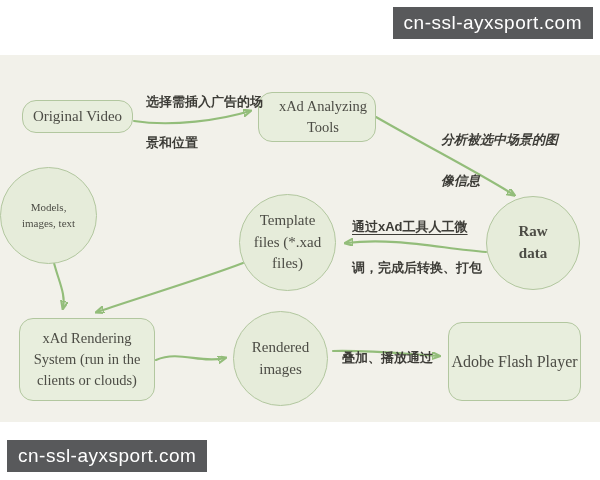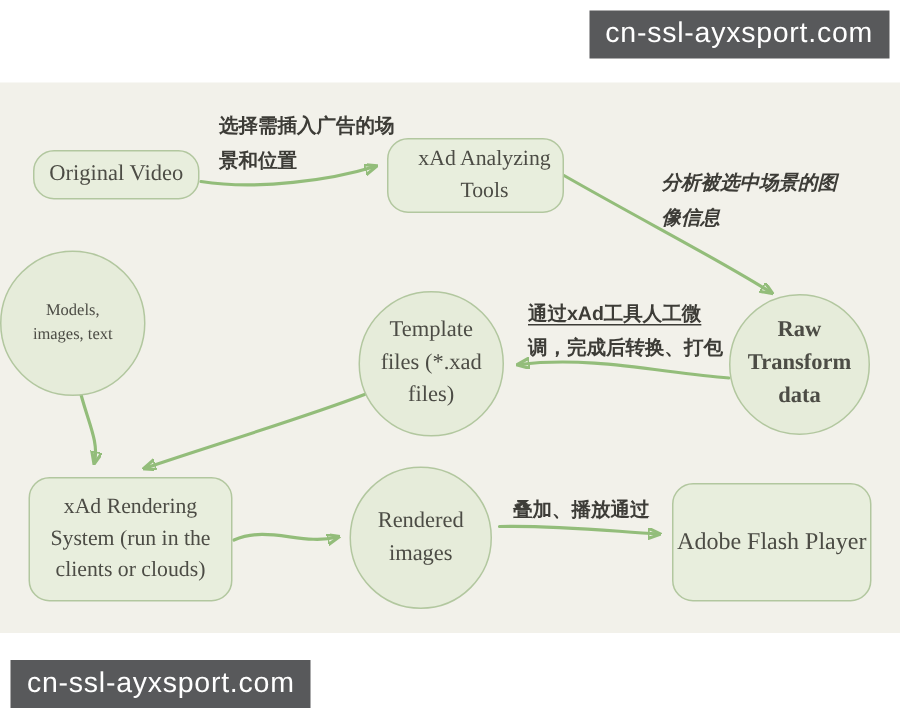--- a/index.html
+++ b/index.html
@@ -38,21 +38,21 @@
   .n-adobe-flash-player{left:448px;top:322px;width:133px;height:79px;font-size:16px;}
 
   
   .ann{position:absolute;color:#3d3c37;font-size:13px;font-weight:bold;
        line-height:23px;white-space:nowrap;font-family:"Liberation Sans",sans-serif;}
   .a-select-scene{left:146px;top:72px;}
   .a-analyze-image-info{left:441px;top:110px;font-style:italic;}
   .a-manual-finetune{left:352px;top:197px;}
   .a-overlay-playback{left:342px;top:328px;}
   .ann .u{text-decoration:underline;text-underline-offset:3px;}
-  .ann span{display:block;}
+  .ann span{display:block;margin-top:18px;}
 </style>
 </head>
 <body>
 
 <div class="page">
 
   <div class="canvas"></div>
 
   <svg class="edges" viewBox="0 0 600 480">
     <defs>
@@ -73,21 +73,20 @@
     <span>Original Video</span>
   </div>
 
   <div class="node rect n-xad-analyzing-tools">
     <span>xAd Analyzing</span>
     <span>Tools</span>
   </div>
 
   <div class="node circle n-raw-transform-data">
     <span>Raw</span>
-    <span>Transform</span>
     <span>data</span>
   </div>
 
   <div class="node circle n-models-images-text">
     <span>Models,</span>
     <span>images, text</span>
   </div>
 
   <div class="node circle n-template-files">
     <span>Template</span>

